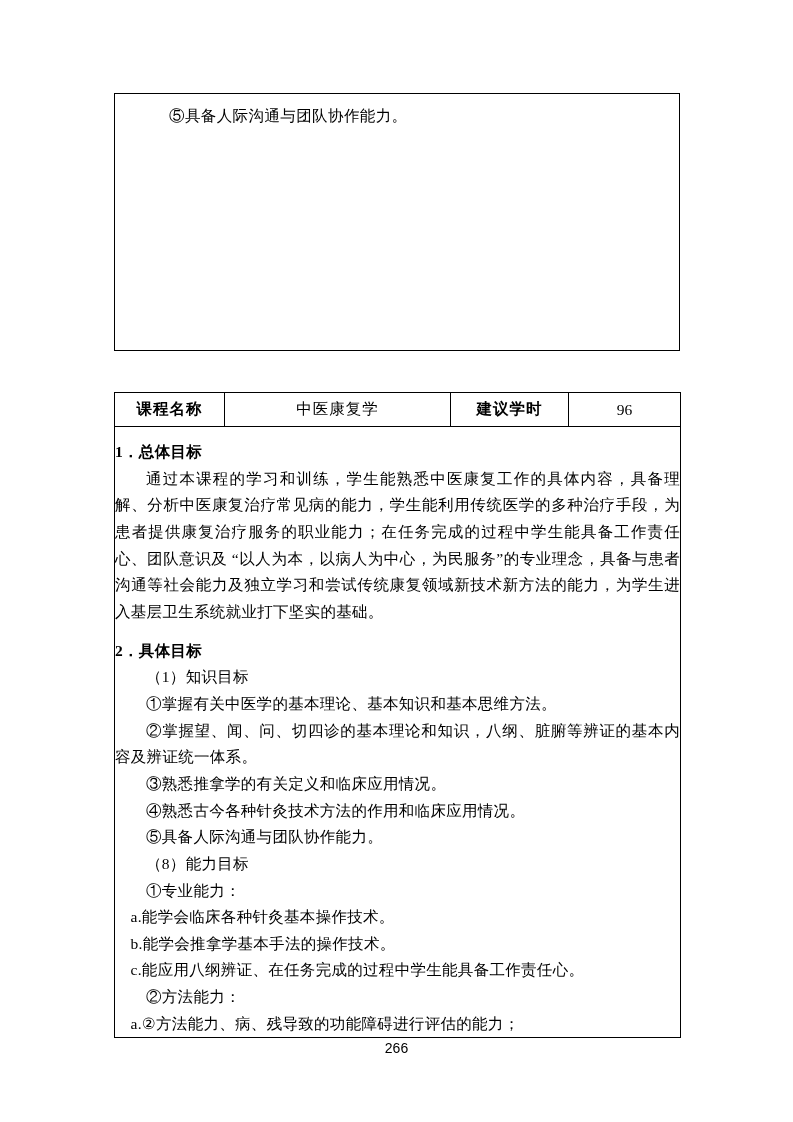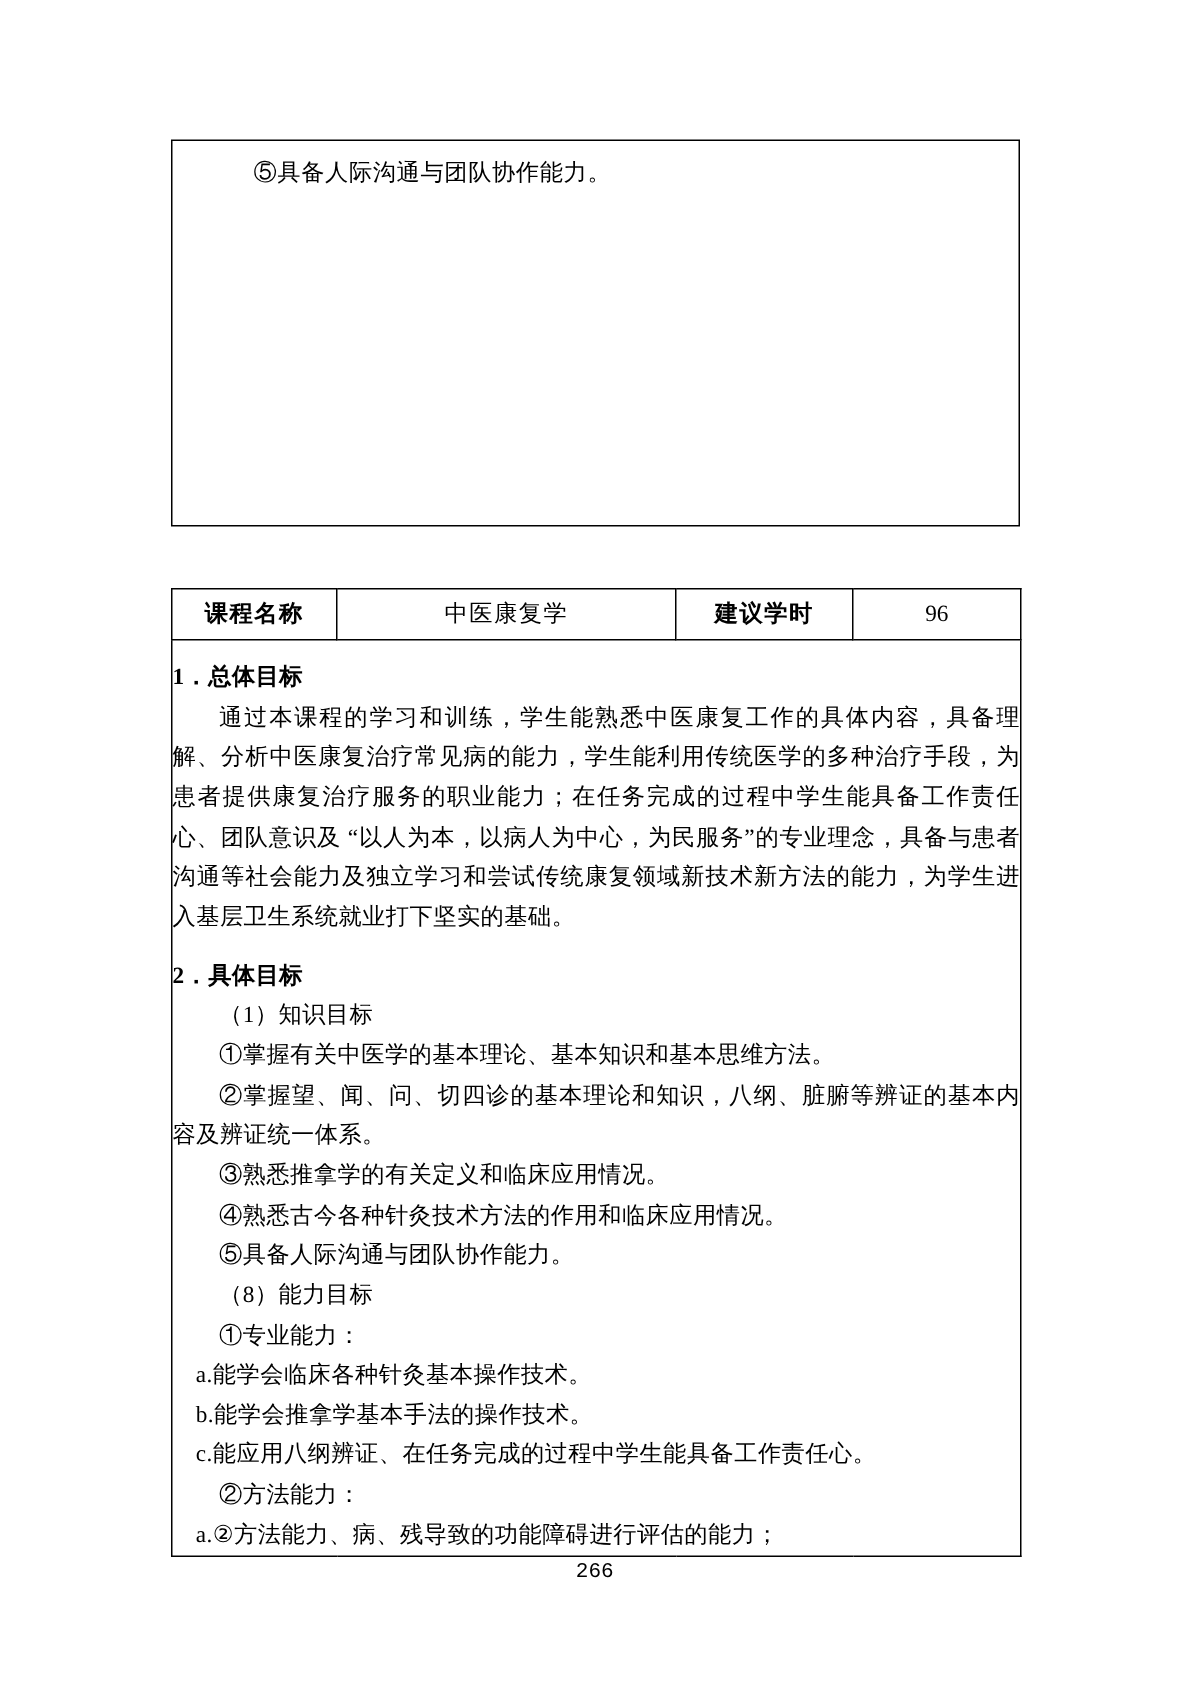--- a/index.html
+++ b/index.html
@@ -95,21 +95,21 @@
     text-indent: 2em;
     text-align: justify;
   }
   .pagenum {
     position: absolute;
     left: 0;
     top: 1040px;
     width: 793px;
     text-align: center;
     font-size: 14px;
-    font-family: Liberation Mono, monospace;
+    font-family: Liberation Sans, sans-serif;
   }
 </style>
 </head>
 <body>
 
 <div class="page">
 
   <div class="top-table">
     <div class="cell-text">⑤具备人际沟通与团队协作能力。</div>
   </div>

